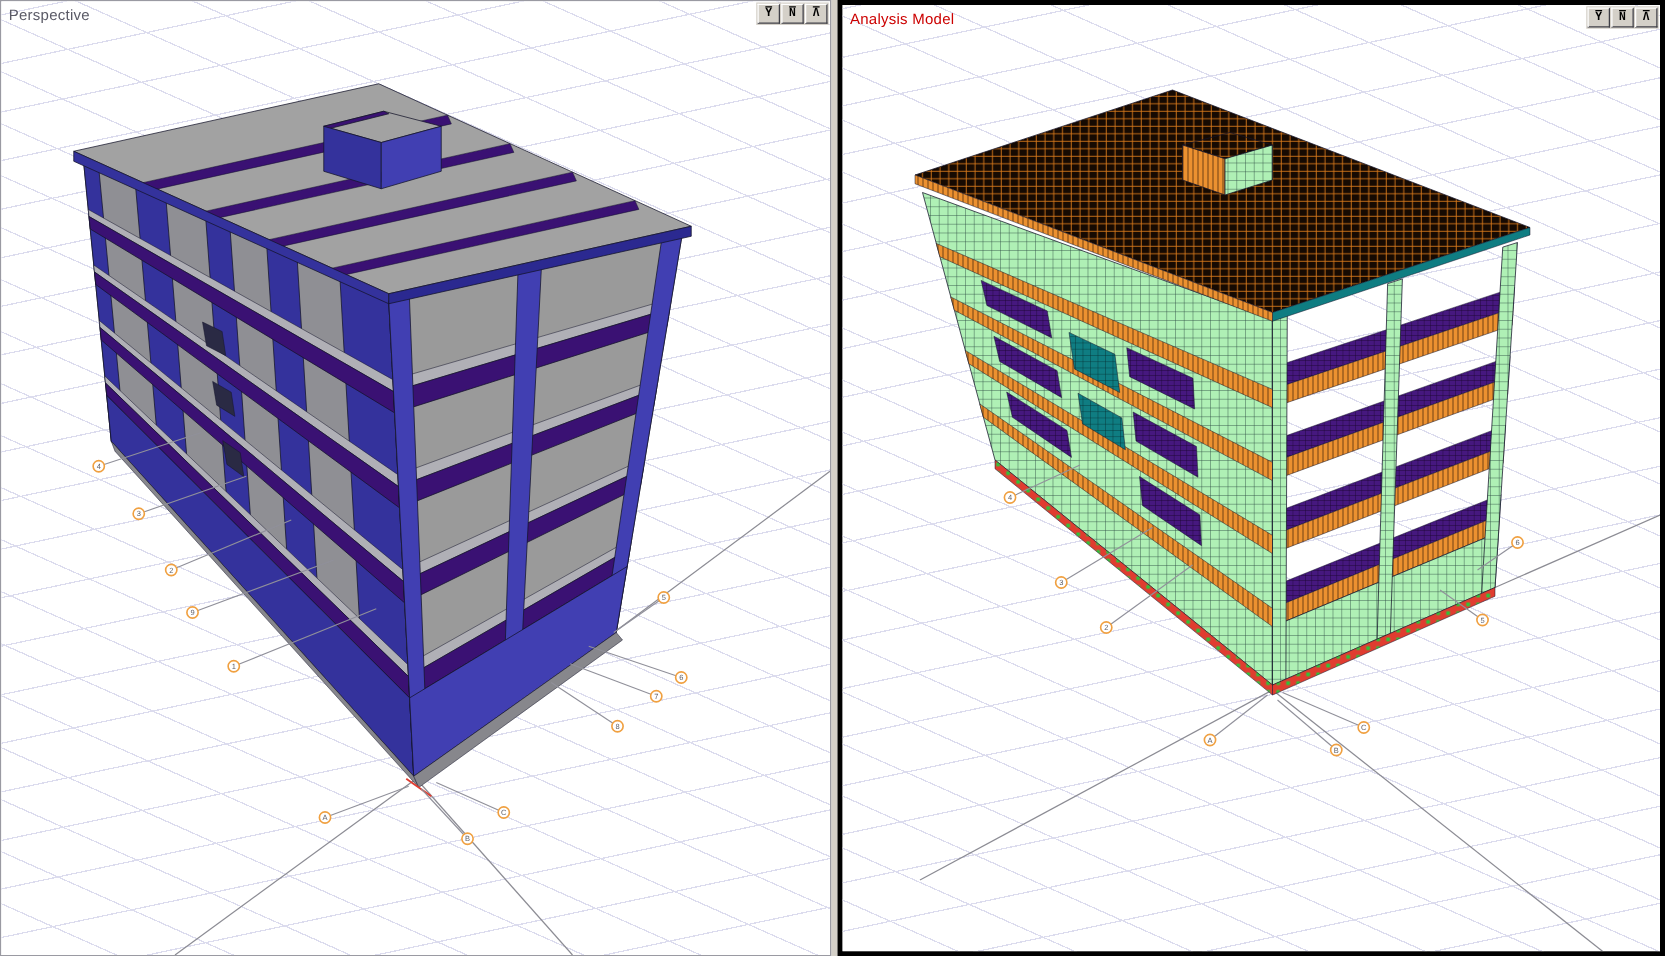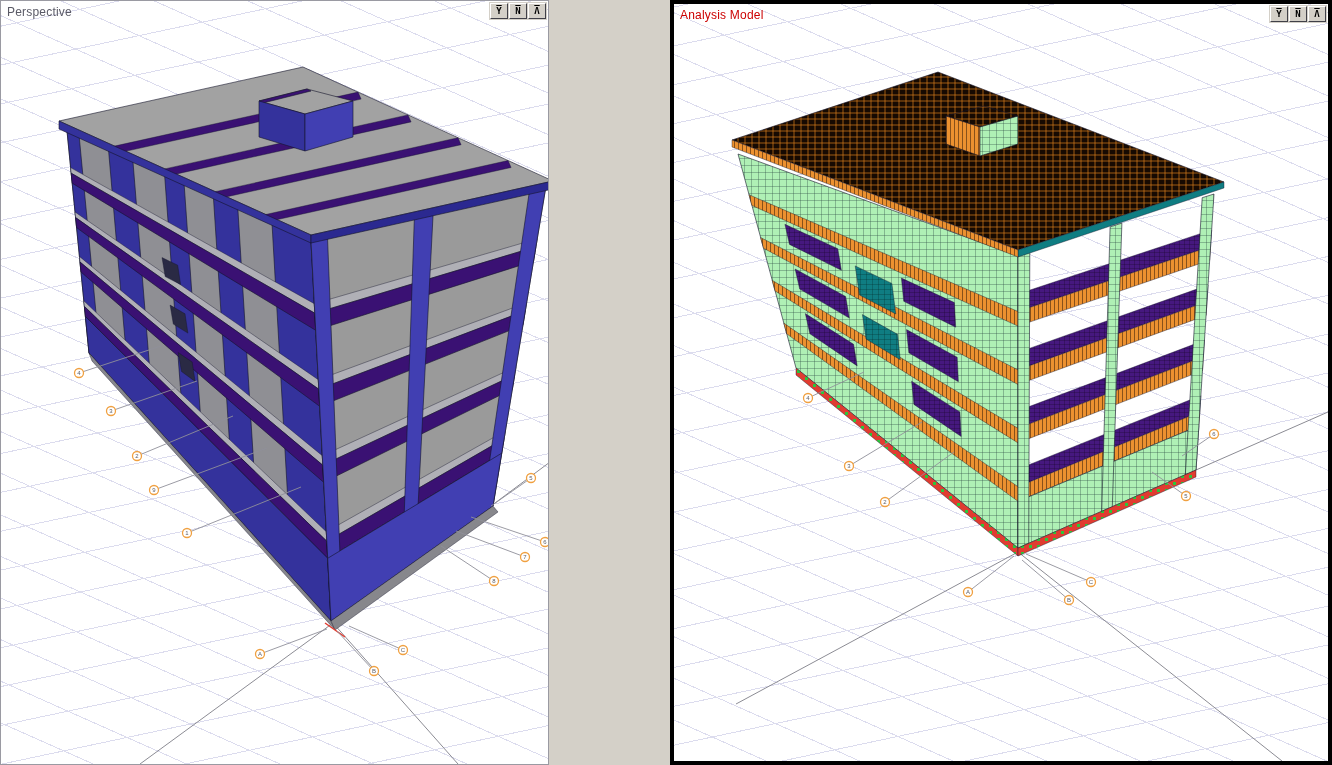--- a/index.html
+++ b/index.html
@@ -12,21 +12,21 @@
     position:absolute;top:0;height:765px;background:var(--viewport-bg,#fff);
     box-sizing:border-box;overflow:hidden;
   }
   .viewport .canvas{
     position:absolute;inset:0;
     background:
       repeating-linear-gradient(348deg, transparent 0 37px, var(--grid-line,#dcdcee) 37px 38px),
       repeating-linear-gradient(24deg, transparent 0 37px, var(--grid-line,#dcdcee) 37px 38px),
       var(--viewport-bg,#fff);
   }
-  #vp-left{left:0;width:549px;border:1px solid var(--border-inactive,#9a9aa2);}
+  #vp-left{left:0;width:665px;border:1px solid var(--border-inactive,#9a9aa2);}
   #vp-right{left:670px;width:662px;border:4px solid var(--border-active,#000);}
   .vp-title{
     position:absolute;left:6px;top:4px;font-size:12px;z-index:5;
     letter-spacing:0.2px;
   }
   #vp-left .vp-title{color:var(--title-left,#5a5a66);}
   #vp-right .vp-title{color:var(--title-right,#cc0000);}
   .vp-buttons{
     position:absolute;top:1px;right:1px;display:flex;gap:1px;z-index:6;
     background:var(--btn-bg,#d4d0c8);padding:1px;

